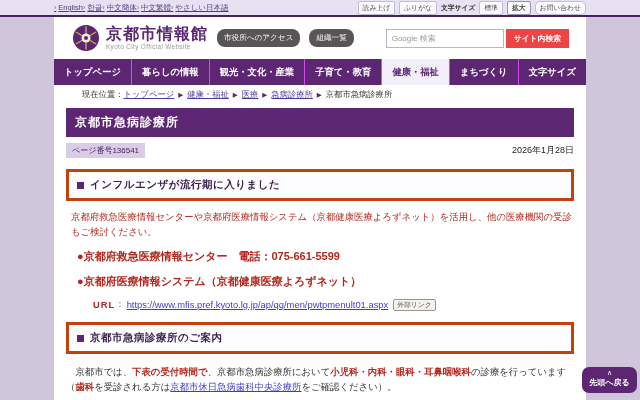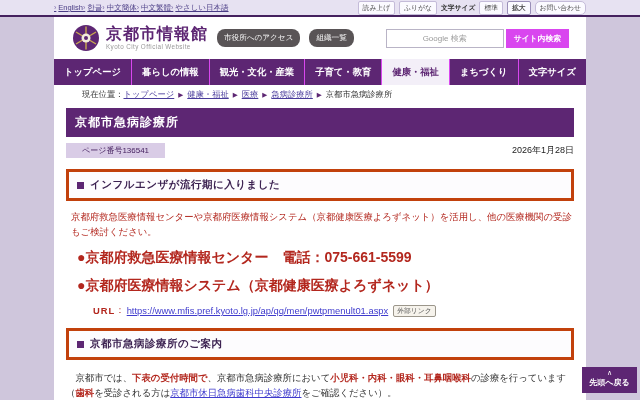--- a/index.html
+++ b/index.html
@@ -24,59 +24,59 @@
   .site { width:532px; margin:0 auto; background:#fff; height:383px; position:relative; }
 
   
   .hdr { height:42px; display:flex; align-items:center; padding:0 17px; }
   .brand { display:flex; align-items:center; cursor:pointer; }
   .brand-text { margin-left:5px; }
   .site-title { font-size:16px; font-weight:bold; color:#5d2673; line-height:1.05; letter-spacing:1px; }
   .site-sub { font-size:6.3px; color:#999; letter-spacing:.4px; margin-top:1px; }
   .hdr-btn { background:#595456; color:#fff; font-size:7.6px; padding:4px 7px; border:none; border-radius:8px; margin-left:9px; cursor:pointer; white-space:nowrap; }
   .search { margin-left:auto; display:flex; align-items:center; }
-  .search input { width:118px; height:19px; border:1px solid #b9b4c6; font-size:8px; padding:0 5px; color:#333; background:#fff;text-align:center; }
+  .search input { width:118px; height:19px; border:1px solid #b9b4c6; font-size:8px; padding:0 5px; color:#333; background:#fff; }
   .search input::placeholder { color:#9a9a9a; }
-  .search-btn { height:19px; background:#d946ef; color:#fff; border:none; font-size:7.8px; font-weight:bold; padding:0 8px; margin-left:2px; cursor:pointer; white-space:nowrap; }
+  .search-btn { height:19px; background:#ef4444; color:#fff; border:none; font-size:7.8px; font-weight:bold; padding:0 8px; margin-left:2px; cursor:pointer; white-space:nowrap; }
 
   
   .nav { display:flex; height:26px; background:#5d2673; }
   .nav-item { flex:1 1 auto; display:flex; align-items:center; justify-content:center; padding:0 6px; color:#fff; font-size:9.3px; font-weight:bold; white-space:nowrap; cursor:pointer; border-left:1px solid #d946ef; }
   .nav-item:first-child { border-left:none; }
   .nav-item.active { background:#f3eff8; color:#5d2673; }
 
   
   .crumbs { height:19px; display:flex; align-items:center; font-size:8.3px; color:#333; padding:0 28px; background:#fff; white-space:nowrap; }
   .crumbs .sep { color:#5d2673; font-size:6.5px; margin:0 4px; }
   .crumb-link { color:#4a3c9c; text-decoration:underline; cursor:pointer; }
 
   
   .content { padding:0 12px; }
   .title-bar { margin-top:4px; background:#5d2673; color:#fff; font-weight:bold; font-size:12px; padding:6px 9px; letter-spacing:1px; }
   .meta-row { display:flex; justify-content:space-between; align-items:center; margin-top:6px; }
-  .page-badge { background:#d9cce6; color:#45215f; font-size:8px; padding:2px 16px; }
+  .page-badge { background:#d9cce6; color:#45215f; font-size:8px; padding:2px 6px; }
   .date { font-size:9px; color:#222; }
 
   .sec-head { margin-top:11px; border:3px solid #c2410c; background:#fdfcfe; padding:6px 8px; display:flex; align-items:center; font-size:10.5px; font-weight:bold; color:#3d2352; letter-spacing:.5px; }
   .sq { width:7px; height:7px; background:#5d2673; margin-right:6px; flex:0 0 auto; }
 
   .red { color:#b3271e; }
   .para { font-size:9.4px; line-height:1.55; margin:9px 0 0 5px; }
-  .bullet-line { font-size:14px; font-weight:bold; margin:10px 0 0 11px; }
+  .bullet-line { font-size:11px; font-weight:bold; margin:10px 0 0 11px; }
   .url-line { font-size:9.4px; margin:9px 0 0 27px; display:flex; align-items:center; }
   .url-label { font-weight:bold; letter-spacing:1px; }
   .ext-link { color:#3f3bcd; text-decoration:underline; margin-left:2px; cursor:pointer; }
   .ext-badge { font-size:6.8px; color:#555; border:1px solid #9b968b; background:#f6f3ec; border-radius:2px; padding:0 3px; margin-left:5px; white-space:nowrap; }
 
   .body-para { font-size:9.4px; color:#333; line-height:1.62; margin:10px 0 0 0; }
   .rb { color:#b3271e; font-weight:bold; }
   .blue-link { color:#3f3bcd; text-decoration:underline; cursor:pointer; }
 
   
-  .back-top { position:absolute; right:3px; bottom:7px; width:55px; background:#5d2673; color:#fff; text-align:center; font-size:8px; font-weight:bold; padding:2px 0 5px; border-radius:0; cursor:pointer; }
+  .back-top { position:absolute; right:3px; bottom:7px; width:55px; background:#5d2673; color:#fff; text-align:center; font-size:8px; font-weight:bold; padding:2px 0 5px; border-radius:7px; cursor:pointer; }
   .back-top .up { display:block; font-size:7px; line-height:1.2; font-weight:normal; }
 </style>
 </head>
 <body>
 
 <div class="canvas">
 
   <div class="topbar">
     <div class="topbar-inner">
       <div class="langs">

